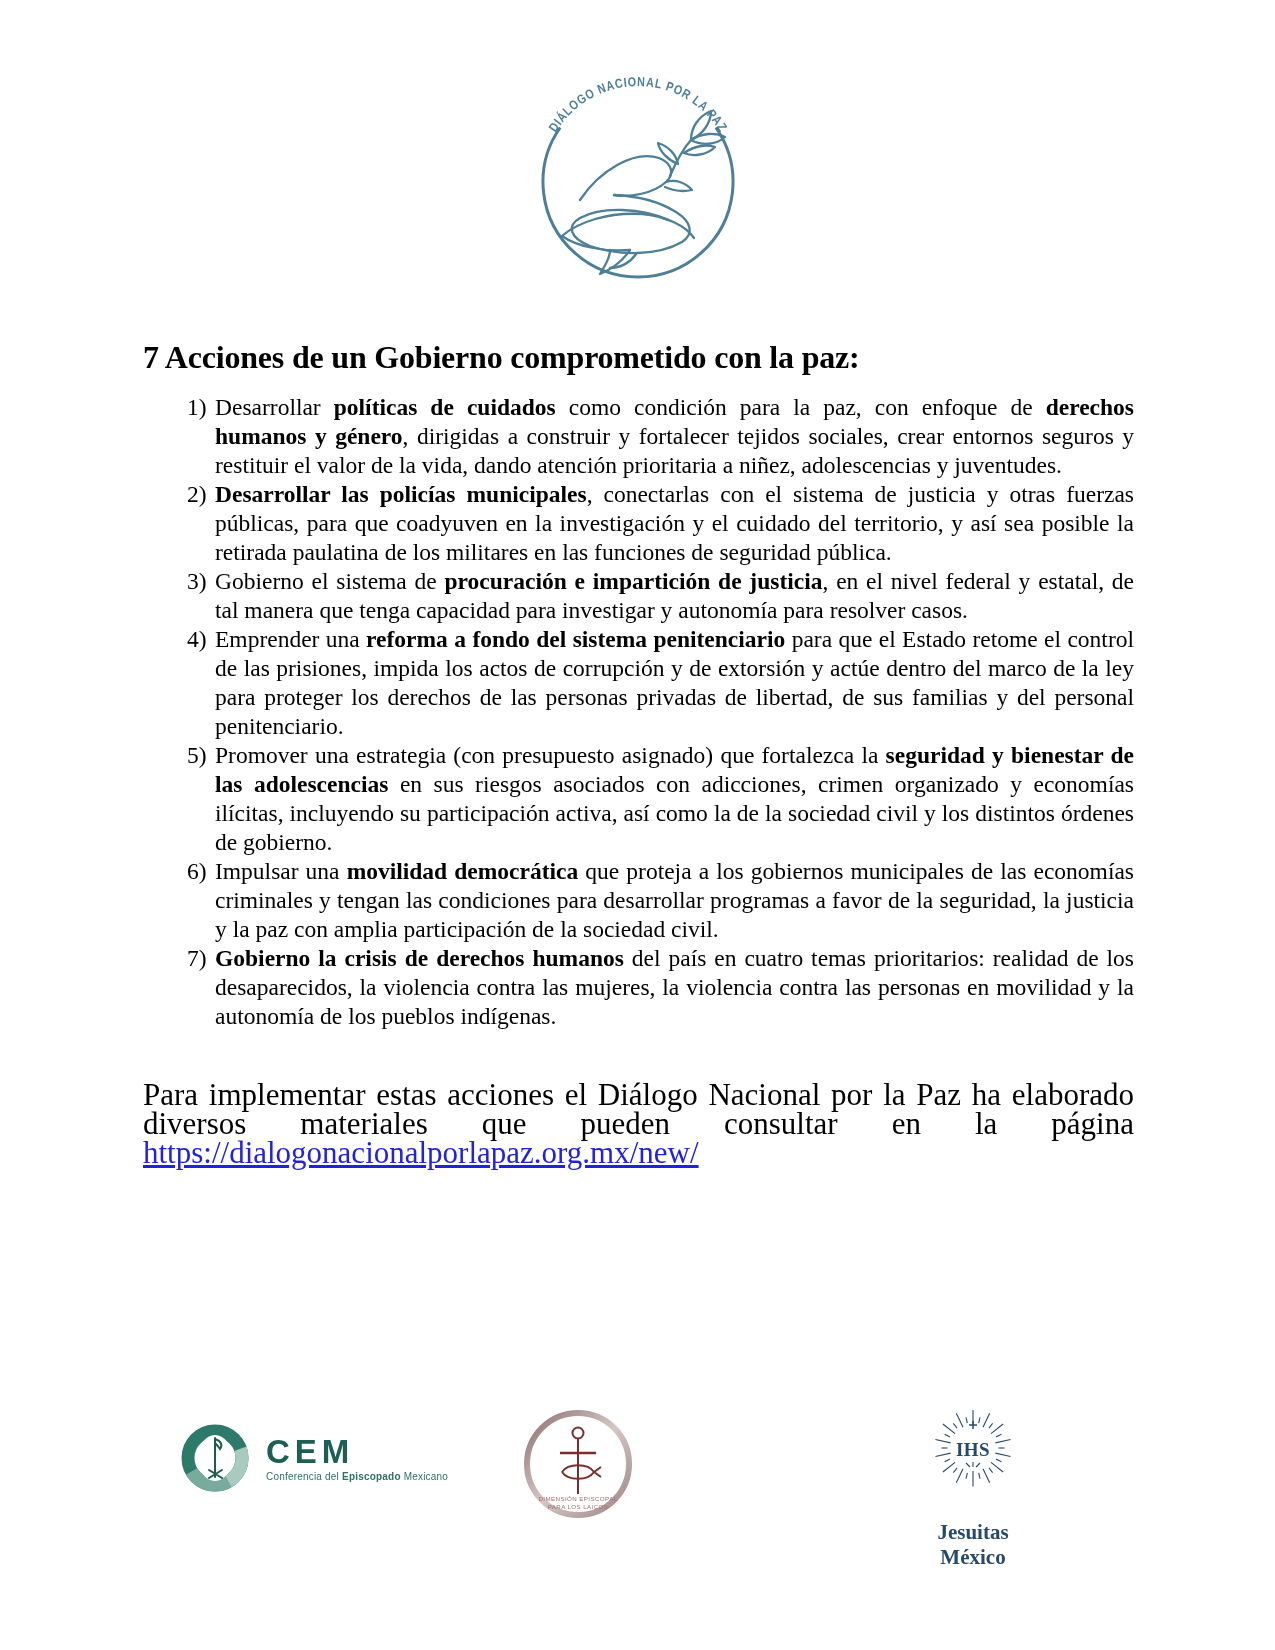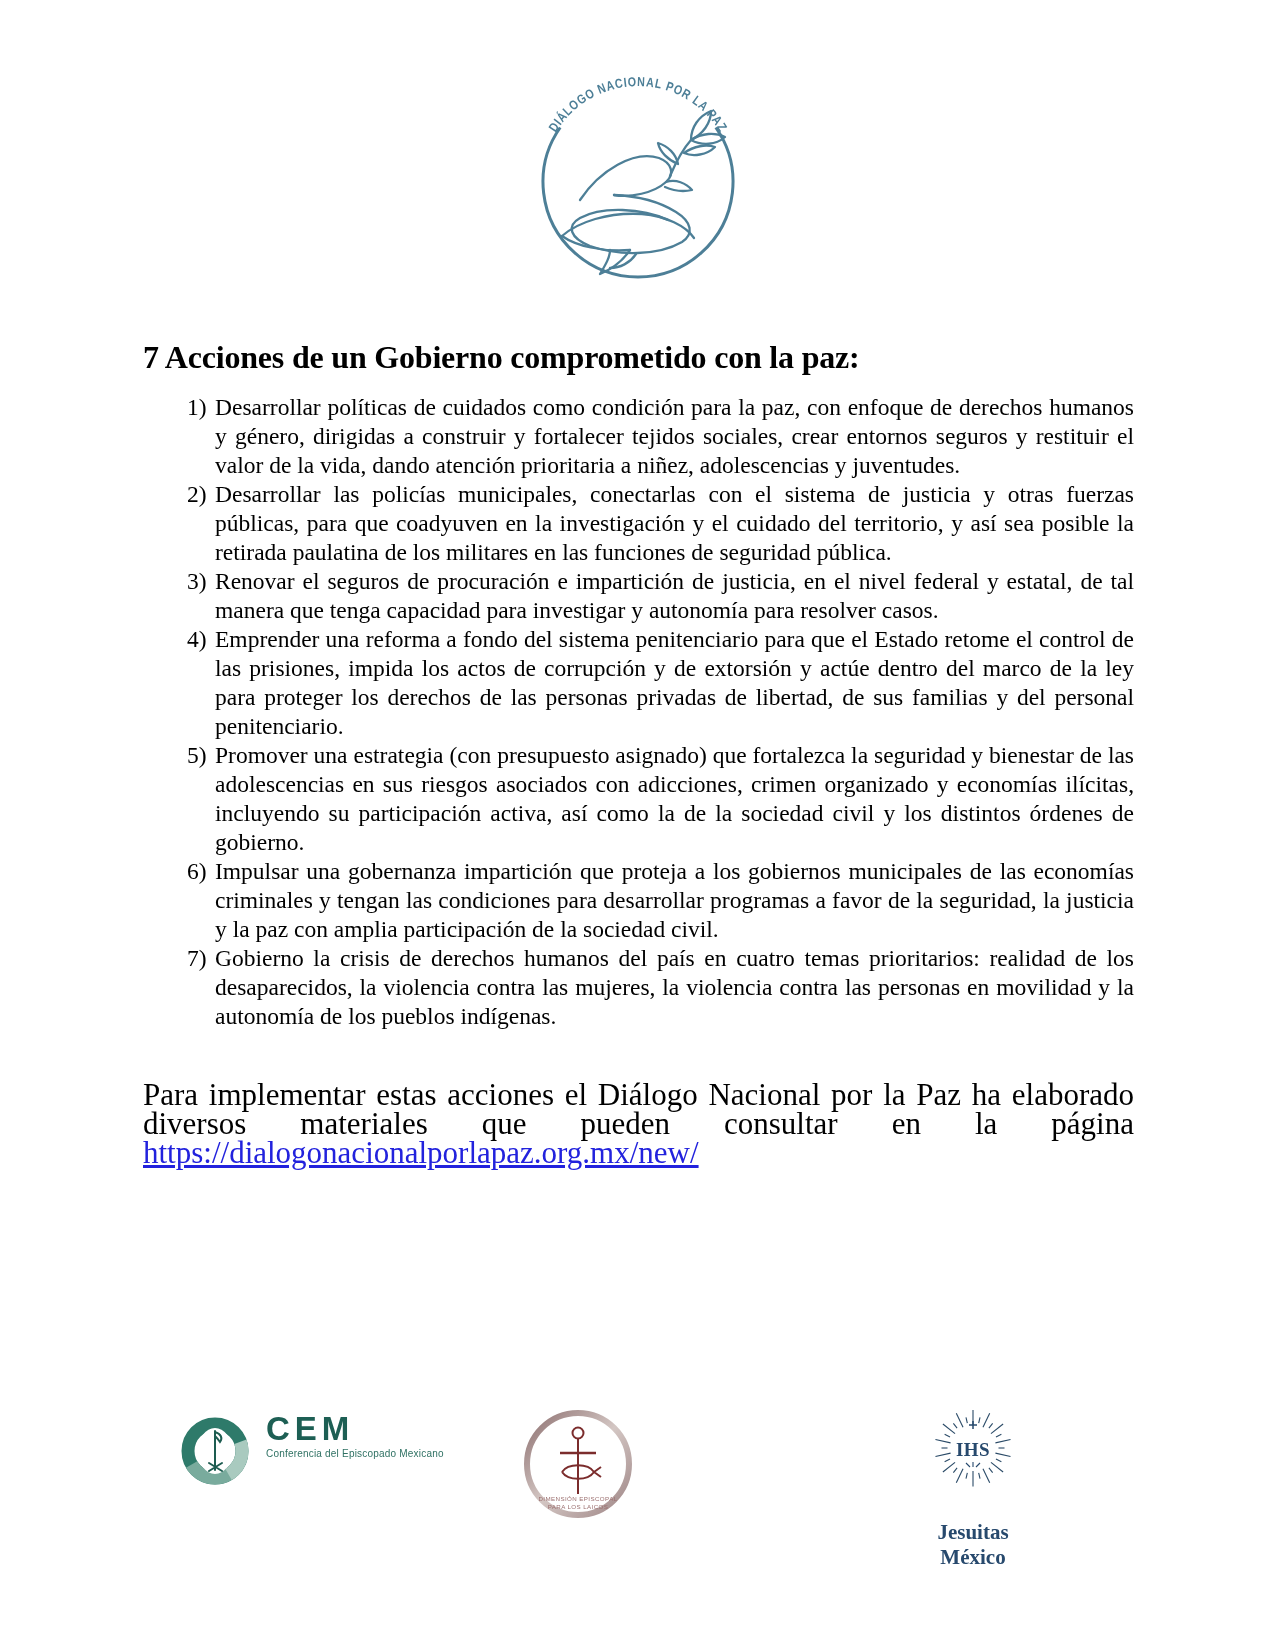--- a/index.html
+++ b/index.html
@@ -6,26 +6,26 @@
   body{
     width:1275px;height:1650px;position:relative;background:#ffffff;
     font-family:"Liberation Serif",serif;color:#000;
   }
   .logo-top{position:absolute;top:50px;left:50%;transform:translateX(-50%);}
   .content{position:absolute;left:143px;width:991px;top:341px;}
   .doc-heading{font-size:32px;font-weight:bold;line-height:32px;margin:0 0 20px 0;letter-spacing:-0.2px;}
   ol.actions{list-style:none;margin:0;padding:0;font-size:23.5px;line-height:29px;text-align:justify;}
   li.item{position:relative;padding-left:72px;}
   li.item .num{position:absolute;left:44px;top:0;}
-  .b{font-weight:normal;}
+  .b{font-weight:bold;}
   .closing{font-size:31px;line-height:29px;text-align:justify;margin-top:49px;}
   .closing a{color:#2222DD;text-decoration:underline;}
   
   .footer-logos{position:absolute;left:0;top:1400px;width:1275px;height:160px;}
-  .cem-group{position:absolute;left:176px;top:12px;display:flex;}
+  .cem-group{position:absolute;left:176px;top:19px;display:flex;align-items:center;}
   .cem-text{margin-left:12px;font-family:"Liberation Sans",sans-serif;}
   .cem-acronym{font-size:33px;font-weight:bold;letter-spacing:5px;color:#1d5f54;line-height:34px;}
   .cem-sub{font-size:10px;color:#2f7163;letter-spacing:0.2px;margin-top:2px;}
   .dim-group{position:absolute;left:522px;top:8px;}
   .cirm-group{position:absolute;left:731px;top:14px;}
   .ihs-group{position:absolute;left:903px;top:10px;width:140px;text-align:center;}
   .ihs-caption{font-size:21px;font-weight:bold;color:#27496d;margin-top:22px;font-family:"Liberation Serif",serif;text-align:center;}
 </style>
 </head>
 <body>
@@ -57,24 +57,24 @@
     </g>
   </svg>
 </div>
 
 <div class="content">
   <h1 class="doc-heading">7 Acciones de un Gobierno comprometido con la paz:</h1>
 
   <ol class="actions">
       <li class="item"><span class="num">1)</span><span>Desarrollar </span><span class="b">políticas de cuidados</span><span> como condición para la paz, con enfoque de </span><span class="b">derechos humanos y género</span><span>, dirigidas a construir y fortalecer tejidos sociales, crear entornos seguros y restituir el valor de la vida, dando atención prioritaria a niñez, adolescencias y juventudes.</span></li>
       <li class="item"><span class="num">2)</span><span class="b">Desarrollar las policías municipales</span><span>, conectarlas con el sistema de justicia y otras fuerzas públicas, para que coadyuven en la investigación y el cuidado del territorio, y así sea posible la retirada paulatina de los militares en las funciones de seguridad pública.</span></li>
-      <li class="item"><span class="num">3)</span><span>Renovar el seguros de </span><span class="b">procuración e impartición de justicia</span><span>, en el nivel federal y estatal, de tal manera que tenga capacidad para investigar y autonomía para resolver casos.</span></li>
+      <li class="item"><span class="num">3)</span><span>Gobierno el sistema de </span><span class="b">procuración e impartición de justicia</span><span>, en el nivel federal y estatal, de tal manera que tenga capacidad para investigar y autonomía para resolver casos.</span></li>
       <li class="item"><span class="num">4)</span><span>Emprender una </span><span class="b">reforma a fondo del sistema penitenciario</span><span> para que el Estado retome el control de las prisiones, impida los actos de corrupción y de extorsión y actúe dentro del marco de la ley para proteger los derechos de las personas privadas de libertad, de sus familias y del personal penitenciario.</span></li>
       <li class="item"><span class="num">5)</span><span>Promover una estrategia (con presupuesto asignado) que fortalezca la </span><span class="b">seguridad y bienestar de las adolescencias</span><span> en sus riesgos asociados con adicciones, crimen organizado y economías ilícitas, incluyendo su participación activa, así como la de la sociedad civil y los distintos órdenes de gobierno.</span></li>
-      <li class="item"><span class="num">6)</span><span>Impulsar una </span><span class="b">gobernanza impartición</span><span> que proteja a los gobiernos municipales de las economías criminales y tengan las condiciones para desarrollar programas a favor de la seguridad, la justicia y la paz con amplia participación de la sociedad civil.</span></li>
+      <li class="item"><span class="num">6)</span><span>Impulsar una </span><span class="b">movilidad democrática</span><span> que proteja a los gobiernos municipales de las economías criminales y tengan las condiciones para desarrollar programas a favor de la seguridad, la justicia y la paz con amplia participación de la sociedad civil.</span></li>
       <li class="item"><span class="num">7)</span><span class="b">Gobierno la crisis de derechos humanos</span><span> del país en cuatro temas prioritarios: realidad de los desaparecidos, la violencia contra las mujeres, la violencia contra las personas en movilidad y la autonomía de los pueblos indígenas.</span></li>
     </ol>
 
   <p class="closing"><span>Para implementar estas acciones el Diálogo Nacional por la Paz ha elaborado diversos materiales que pueden consultar en la página </span><a href="#">https://dialogonacionalporlapaz.org.mx/new/</a></p>
 </div>
 
 <div class="footer-logos">
 
   <div class="cem-group">
     <svg width="78" height="78" viewBox="0 0 78 78">

